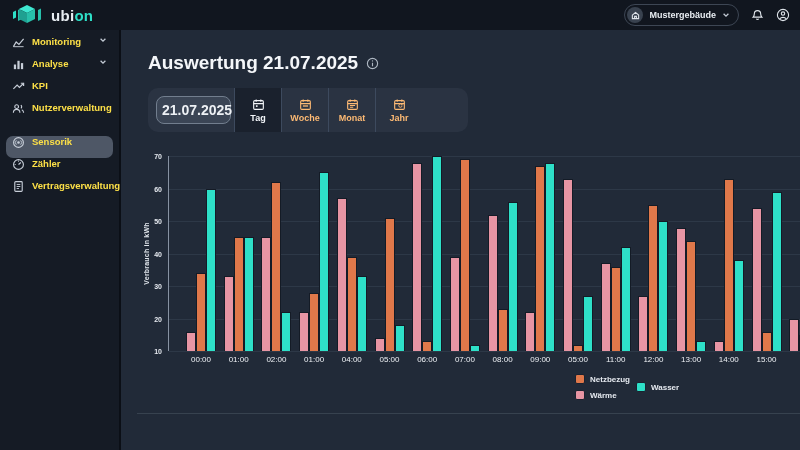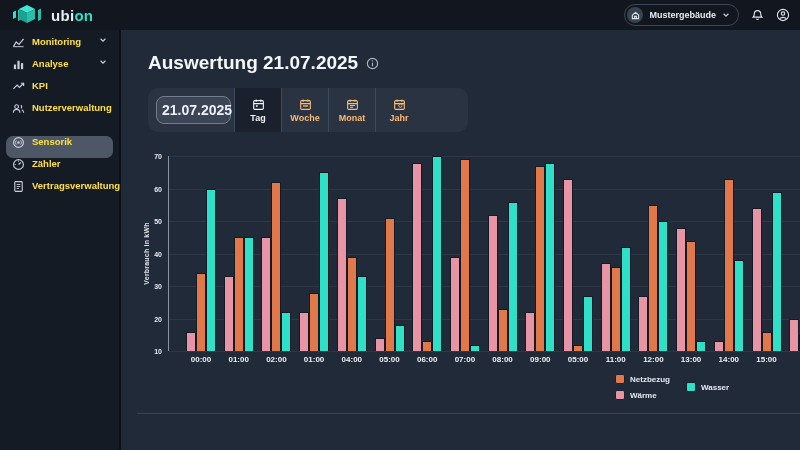--- a/index.html
+++ b/index.html
@@ -51,22 +51,22 @@
   .y-title span{transform:rotate(-90deg);white-space:nowrap;font-size:7px;font-weight:bold;
                 color:#dfe4ea;letter-spacing:.2px;}
   .plot{position:absolute;left:45px;top:126px;width:632px;height:195px;
         border-left:1px solid #8792a2;}
   .gridline{position:absolute;left:0;right:-45px;height:1px;background:#2d3847;}
   .ytick{position:absolute;left:-7px;transform:translate(-100%,-50%);font-size:7px;
          font-weight:bold;color:#e6eaf0;}
   .bar{position:absolute;bottom:0;width:10px;box-sizing:border-box;
        border:1px solid #141b26;border-bottom:none;}
   .xtick{position:absolute;top:199px;transform:translateX(-50%);font-size:8px;
-         font-weight:bold;color:#eef1f5;}
-  .legend{position:absolute;left:492px;top:344px;display:flex;gap:16px;}
+         font-weight:normal;color:#eef1f5;}
+  .legend{position:absolute;left:452px;top:344px;display:flex;gap:6px;}
   .legend-col{display:flex;flex-direction:column;gap:6px;}
   .legend-col.center{justify-content:center;}
   .legend-item{display:flex;align-items:center;gap:5px;}
   .legend-swatch{width:10px;height:10px;border-radius:2px;border:1px solid #1a2230;box-sizing:border-box;}
   .legend-label{font-size:8px;font-weight:bold;color:#e6eaf0;}
   .divider{position:absolute;left:14px;right:0;top:383px;height:1px;background:#37424f;}
 </style>
 </head>
 <body>
 

